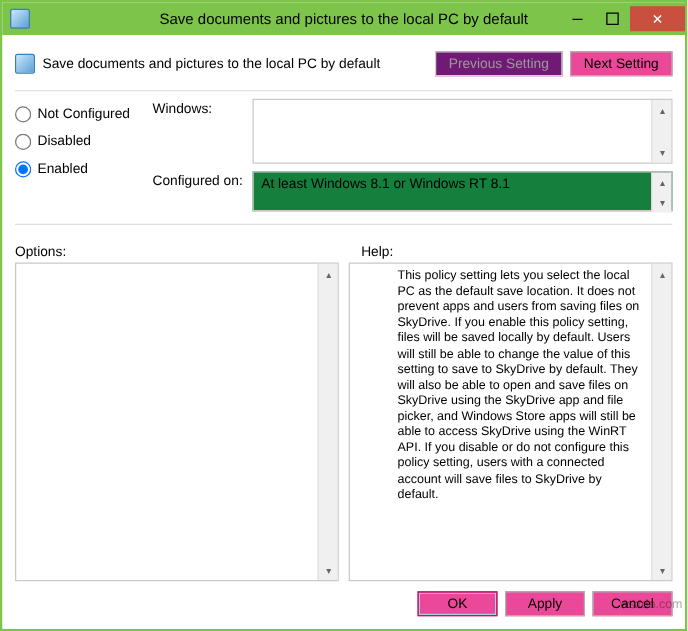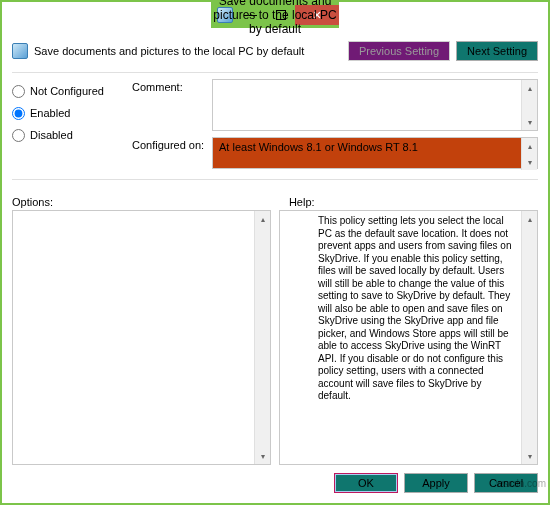--- a/index.html
+++ b/index.html
@@ -12,21 +12,20 @@
     height: 505px;
     overflow: hidden;
   }
   .window {
     width: 550px;
     height: 505px;
     border: 2px solid #7cc44a;
     background: #fff;
     display: flex;
     flex-direction: column;
-    align-items: center;
   }
   .titlebar {
     height: 26px;
     background: #7cc44a;
     display: flex;
     align-items: center;
     padding: 0 0 0 6px;
     position: relative;
   }
   .titlebar .title-icon {
@@ -88,40 +87,39 @@
   .header-row .htitle {
     font-size: 11px;
     color: #000;
   }
   .nav-buttons {
     margin-left: auto;
     display: flex;
     gap: 6px;
   }
   .btn {
-    background: #0f766e;
+    background: #ec4899;
     border: 1px solid #adadad;
     padding: 3px 10px;
     font-size: 11px;
     font-family: inherit;
     cursor: default;
   }
   .btn[disabled] {
     color: #9a9a9a;
     background: #701a75;
     border-color: #cfcfcf;
   }
   .sep {
     height: 1px;
     background: #e0e0e0;
     margin: 6px 0;
   }
   .config-row {
     display: flex;
-    gap: 10px;
     margin-bottom: 4px;
   }
   .radio-col {
     width: 110px;
     padding-top: 2px;
   }
   .radio-item {
     display: flex;
     align-items: center;
     height: 20px;
@@ -170,21 +168,21 @@
   .sb {
     width: 16px; height: 16px;
     display:flex;align-items:center;justify-content:center;
     font-size: 8px;
     color: #666;
     cursor: default;
   }
   .supported-val {
     flex: 1;
     border: 1px solid #c9c9c9;
-    background: #c2410c;
+    background: #15803d;
     display: flex;
     align-items: flex-start;
   }
   .supported-val .txt {
     flex: 1;
     padding: 3px 6px;
     font-size: 11px;
   }
 
   .panels-labels {
@@ -266,32 +264,32 @@
 
     <div class="sep"></div>
 
     <div class="config-row">
       <div class="radio-col">
         <label class="radio-item">
           <input type="radio" name="state" style="">
           <span>Not Configured</span>
         </label>
         <label class="radio-item">
+          <input type="radio" name="state" style="">
+          <span>Disabled</span>
+        </label>
+        <label class="radio-item">
           <input type="radio" name="state" checked="" style="">
           <span>Enabled</span>
         </label>
-        <label class="radio-item">
-          <input type="radio" name="state" style="">
-          <span>Disabled</span>
-        </label>
       </div>
 
       <div class="fields-col">
         <div class="field-row">
-          <div class="lbl">Comment:</div>
+          <div class="lbl">Windows:</div>
           <div class="textarea-wrap" style="height:52px">
             <textarea style=""></textarea>
             <div class="scroll-buttons">
               <div class="sb">▴</div>
               <div class="sb">▾</div>
             </div>
           </div>
         </div>
         <div class="field-row">
           <div class="lbl">Configured on:</div>

